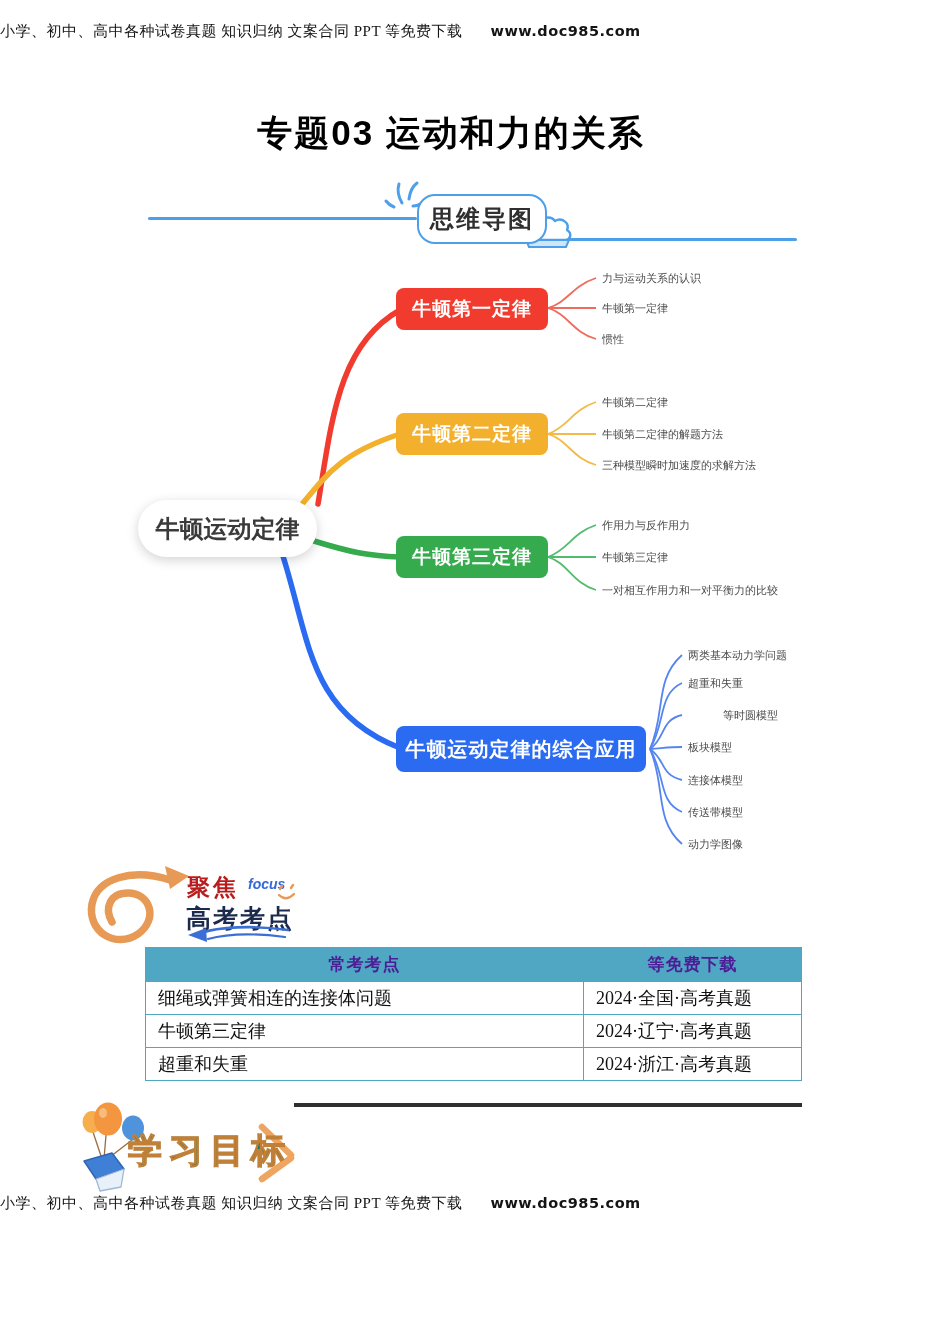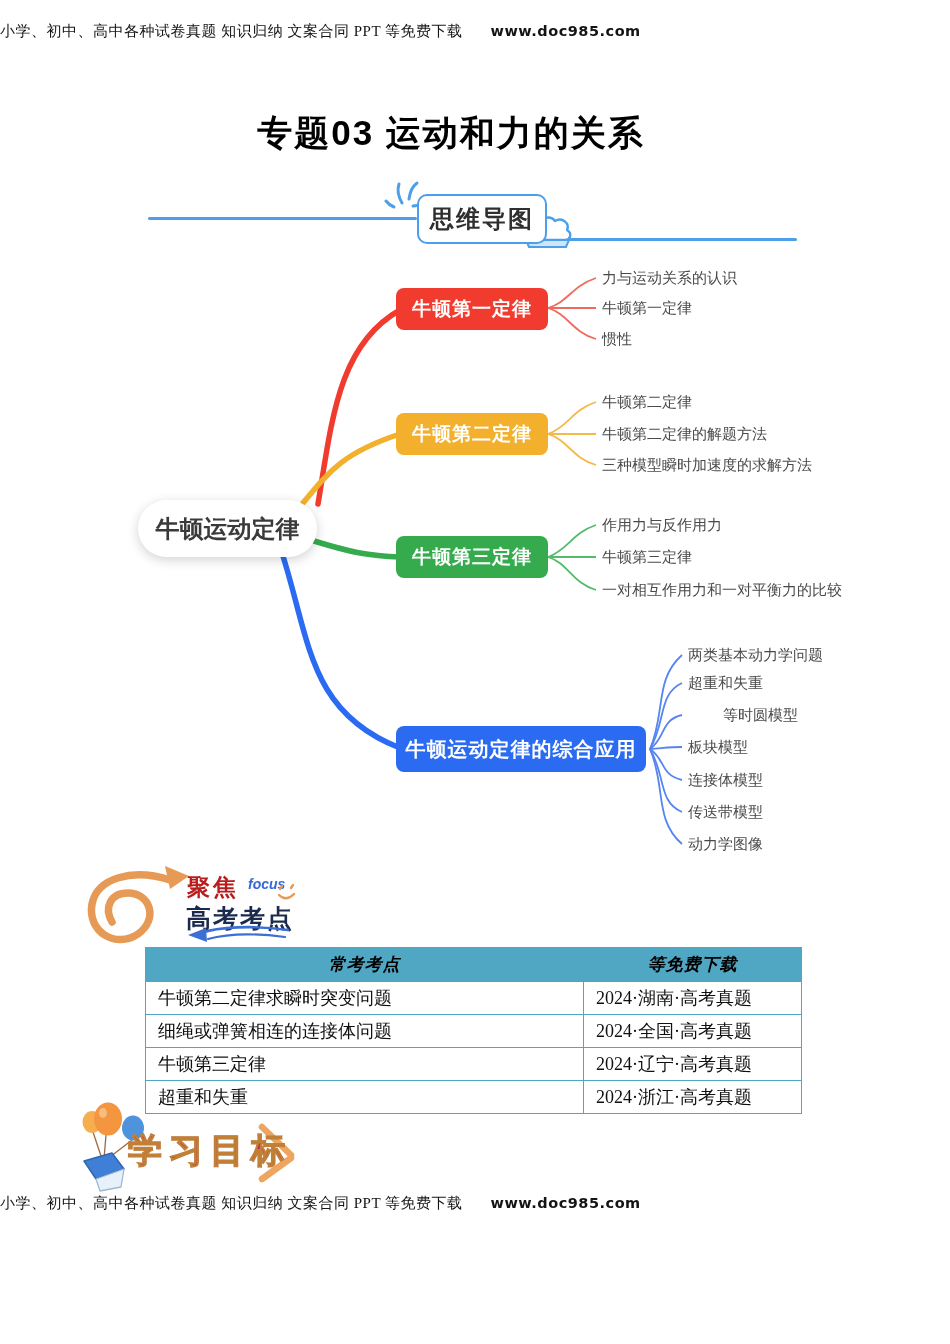--- a/index.html
+++ b/index.html
@@ -9,53 +9,53 @@
   
   .site-bar{left:0;top:22px;width:842px;text-align:left;font-family:"Liberation Serif",serif;
             font-size:15px;color:#141414;letter-spacing:.5px;}
   .site-bar .url{font-family:"DejaVu Sans",sans-serif;font-weight:600;margin-left:28px;font-size:14.5px;}
   .site-bar.bottom{top:1194px;}
   
   .page-title{left:0;top:110px;width:902px;text-align:center;font-size:35px;font-weight:700;
               color:#000;letter-spacing:2px;}
   
   .hdr-line{height:3px;background:#4c9fe8;border-radius:2px;}
-  .mm-box{left:417px;top:194px;width:126px;height:46px;border:2.5px solid #4c9fe8;border-radius:10px;
+  .mm-box{left:417px;top:194px;width:126px;height:46px;border:2.5px solid #4c9fe8;border-radius:18px;
           background:#fff;display:flex;align-items:center;justify-content:center;
           font-size:24px;font-weight:700;color:#2f2f2f;letter-spacing:2px;z-index:2;}
   
   .root-pill{left:138px;top:500px;width:179px;height:57px;background:#fff;border-radius:30px;
              box-shadow:0 3px 12px rgba(0,0,0,.18);display:flex;align-items:center;justify-content:center;
              font-size:24px;font-weight:700;color:#3a3a3a;z-index:3;}
   .branch-box{height:42px;border-radius:8px;display:flex;align-items:center;justify-content:center;
               color:#fff;font-size:19px;font-weight:700;letter-spacing:1px;z-index:3;}
   .bb-red{left:396px;top:288px;width:152px;background:#f23b2f;}
   .bb-yellow{left:396px;top:413px;width:152px;background:#f2b02c;}
   .bb-green{left:396px;top:536px;width:152px;background:#35ab4e;}
   .bb-blue{left:396px;top:726px;width:250px;height:46px;background:#2a6bf2;font-size:20px;}
-  .leaf{transform:translateY(-50%);white-space:nowrap;font-size:15px;color:#4a4a4a;z-index:3;}
+  .leaf{transform:translateY(-50%);white-space:nowrap;font-size:11px;color:#4a4a4a;z-index:3;}
   .leaf.l1{left:602px;}
   .leaf.l2{left:688px;}
   
   .focus-t1{left:187px;top:872px;font-size:23px;font-weight:800;color:#b91c1c;letter-spacing:3px;}
   .focus-en{left:248px;top:876px;font-size:14px;font-weight:700;font-style:italic;color:#3468d6;}
   .focus-t2{left:186px;top:902px;font-size:25px;font-weight:800;color:#1c2b4d;letter-spacing:2px;}
   
   table.exam{left:145px;top:947px;width:657px;border-collapse:collapse;position:absolute;z-index:2;
              font-family:"Liberation Serif",serif;}
-  table.exam th{background:#4fa7c4;color:#000000;font-size:17px;font-weight:700;height:31px;
-                border:1.5px solid #4fa7c4;text-align:center;letter-spacing:1px;font-style:italic;}
+  table.exam th{background:#4fa7c4;color:#4c1d95;font-size:17px;font-weight:700;height:31px;
+                border:1.5px solid #4fa7c4;text-align:center;letter-spacing:1px;}
   table.exam td{background:#fff;color:#101010;font-size:18px;height:32px;border:1.5px solid #4fa7c4;
                 padding:0 0 0 12px;}
   .col-topic{width:440px;}
   .col-example{width:217px;}
   .table-underline{left:294px;top:1103px;width:508px;height:3.5px;background:#2f2f2f;z-index:1;}
   
   .goal-title{left:128px;top:1128px;font-size:34px;font-weight:800;letter-spacing:7px;
-              color:#be185d;-webkit-text-stroke:1.2px #c08038;z-index:2;}
+              color:#0f766e;-webkit-text-stroke:1.2px #c08038;z-index:2;}
   svg.deco{left:0;top:0;z-index:1;pointer-events:none;}
 </style>
 </head>
 <body>
 
 <div id="page">
 
   <div class="abs site-bar">
     <span>小学、初中、高中各种试卷真题 知识归纳 文案合同 PPT 等免费下载</span><span class="url">www.doc985.com</span>
   </div>
@@ -180,24 +180,20 @@
 
   <table class="exam">
     <thead>
       <tr>
         <th class="col-topic">常考考点</th>
         <th class="col-example">等免费下载</th>
       </tr>
     </thead>
     <tbody>
       <tr>
-        <td>牛顿第二定律求瞬时突变问题</td>
-        <td>2024·湖南·高考真题</td>
-      </tr>
-      <tr>
         <td>细绳或弹簧相连的连接体问题</td>
         <td>2024·全国·高考真题</td>
       </tr>
       <tr>
         <td>牛顿第三定律</td>
         <td>2024·辽宁·高考真题</td>
       </tr>
       <tr>
         <td>超重和失重</td>
         <td>2024·浙江·高考真题</td>

